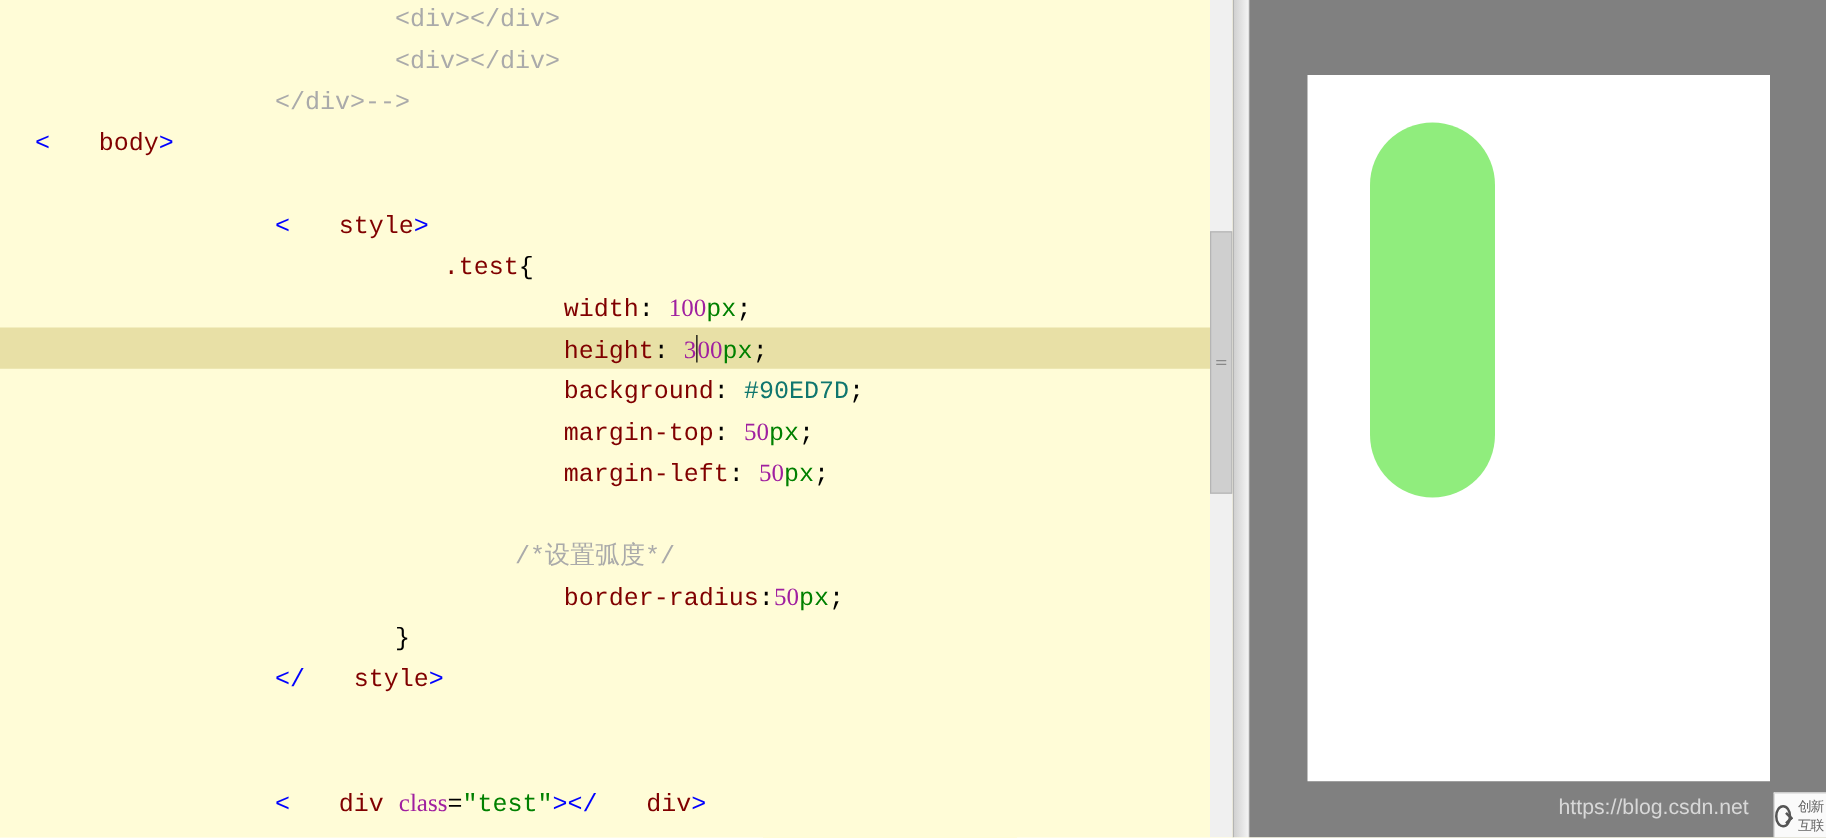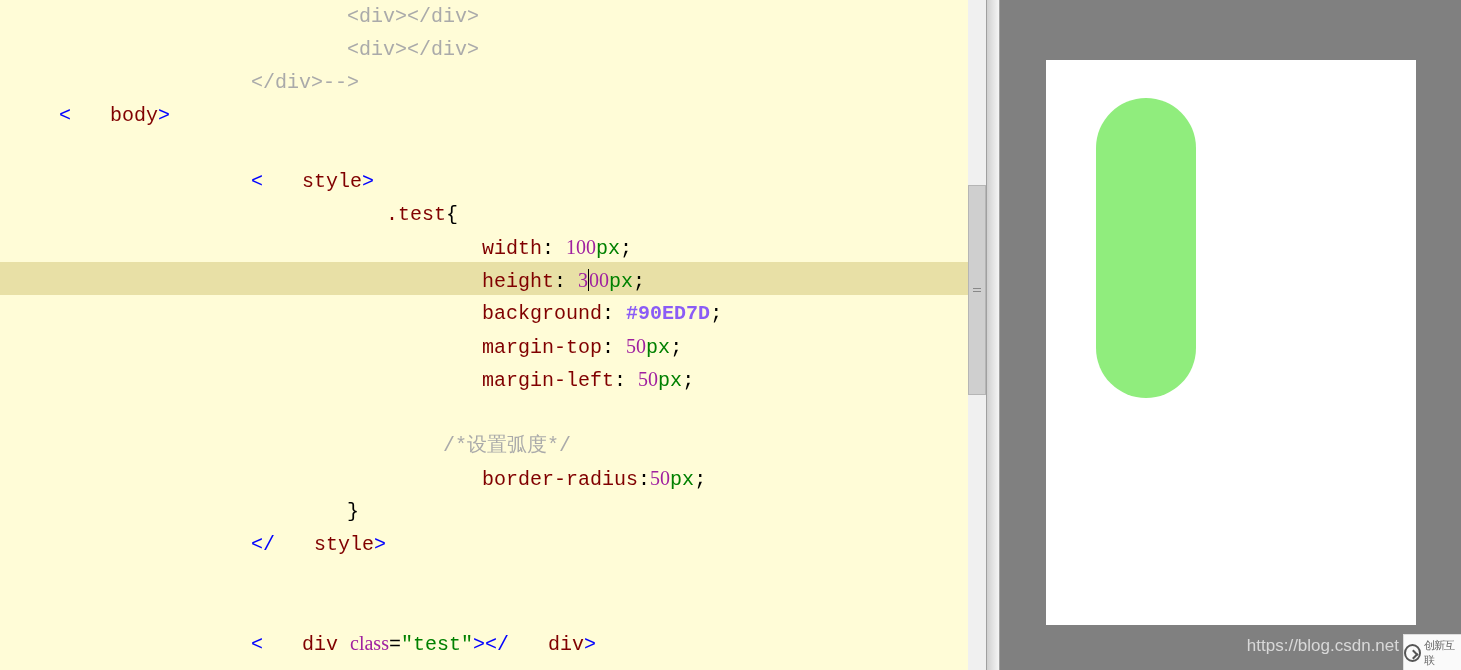--- a/index.html
+++ b/index.html
@@ -10,21 +10,20 @@
       height: 670px;
       width: 1461px;
       overflow: hidden;
       background: #fff;
     }
     .editor-pane {
       width: 986px;
       background: #FFFCD7;
       position: relative;
       overflow: hidden;
-      padding-left: 31px;
     }
     .scrollbar-track {
       position: absolute;
       right: 0; top: 0;
       width: 18px; height: 100%;
       background: #f0f0f0;
     }
     .scrollbar-thumb {
       position: absolute;
       right: 0; top: 185px;
@@ -57,21 +56,21 @@
       height: 33px;
       top: 247px;
       z-index: 0;
     }
     .code-content { position: relative; z-index: 1; }
     .blue { color: #0000FF; }
     .maroon { color: #800000; margin-left: 39px; }
     .green { color: #008000; }
     .purple { color: #A020A0; font-family: Liberation Serif, serif; }
     .grey { color: #AAAAAA; }
-    .teal { color: #8b5cf6; font-weight: bold; }
+    .teal { color: #0f766e; }
     .cursor {
       display: inline-block;
       width: 0;
       border-left: 1px solid #000;
       height: 22px;
       vertical-align: middle;
       margin-top: -3px;
     }
     .divider {
       width: 14px;
@@ -80,20 +79,21 @@
       border-right: 1px solid #a0a0a0;
     }
     .preview-pane {
       flex: 1;
       background: #808080;
       display: flex;
       justify-content: center;
       align-items: flex-start;
       padding-top: 60px;
       position: relative;
+      text-align: center;
     }
     .preview-page {
       background: #fff;
       width: 370px;
       height: 565px;
       position: relative;
     }
     .test {
       position: absolute;
       width: 100px;
@@ -106,21 +106,21 @@
       position: absolute;
       bottom: 14px;
       right: 62px;
       color: #D8D8D8;
       font-family: Arial, sans-serif;
       font-size: 17px;
     }
     .footer-logo {
       position: absolute;
       bottom: 0; right: 0;
-      width: 58px; height: 36px;
+      width: 42px; height: 36px;
       background: #fafafa;
       border-top: 1px solid #ddd;
       border-left: 1px solid #ddd;
       display: flex;
       align-items: center;
       justify-content: center;
       font-size: 11px;
       font-family: Arial, sans-serif;
       color: #666;
       letter-spacing: -1px;

